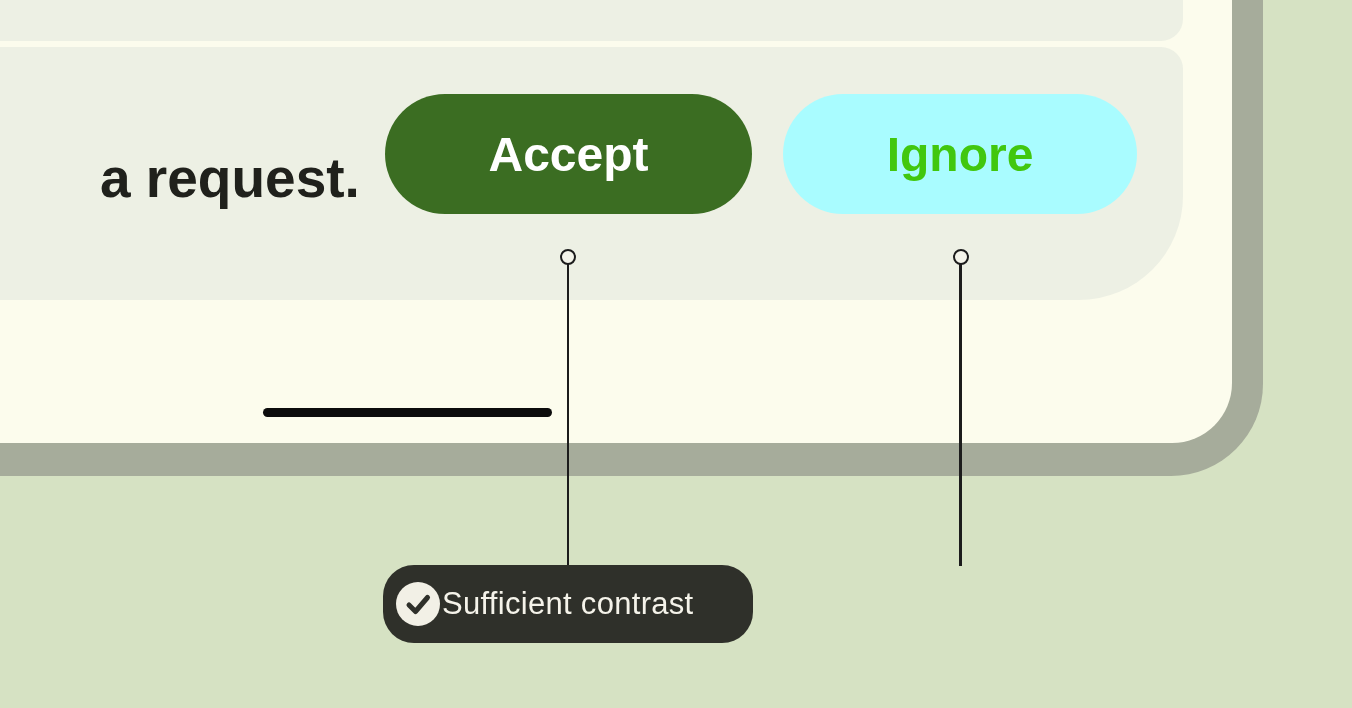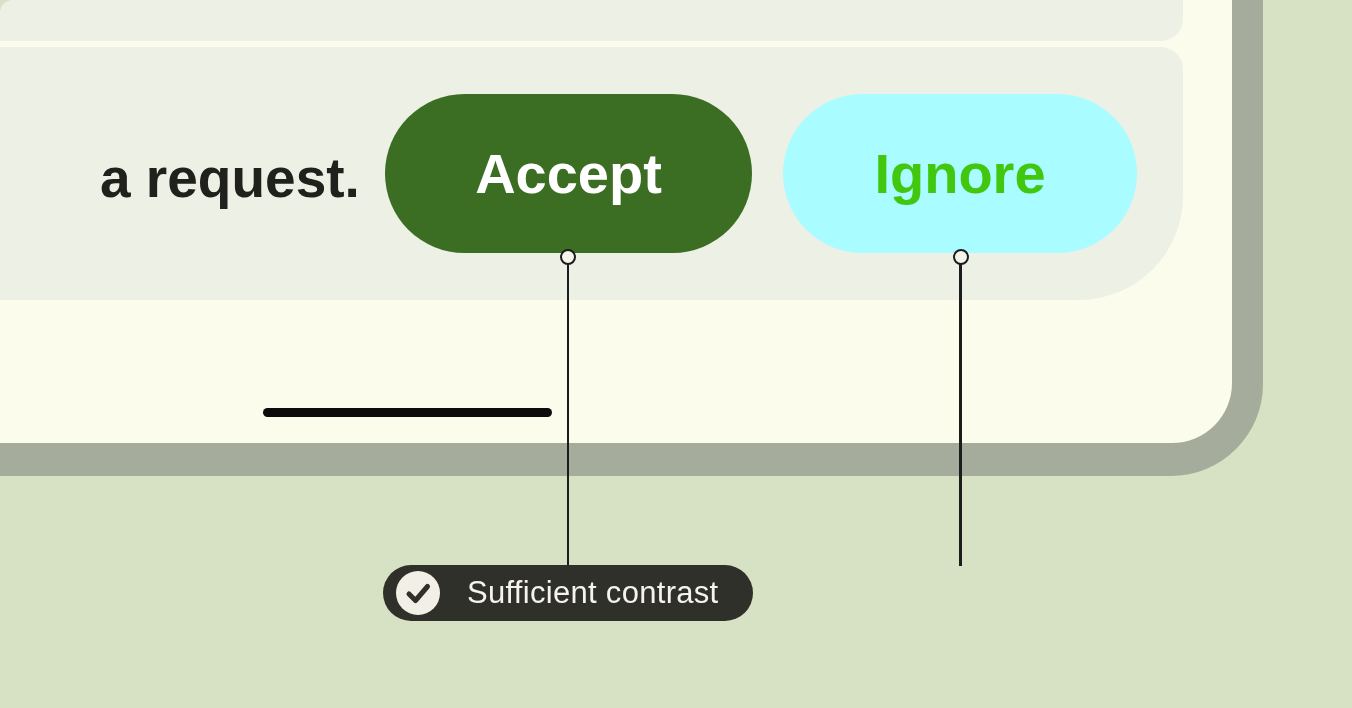--- a/index.html
+++ b/index.html
@@ -2,21 +2,20 @@
 <html style="--background: #d6e2c3; --device-frame: #a6ac9b; --device-screen: #fcfced; --card: #edf0e4; --message-text: #20211c; --accept-bg: #3b6d22; --accept-text: #ffffff; --ignore-bg: #a9fcff; --ignore-text: #41c70e; --callout-bg: #2f302a; --callout-text: #f5f3ea; --icon-circle: #f2f0e6; --icon-glyph: #2f302a; --connector: #1c1c1c; --dot-fill: #f4f4ea; --home-indicator: #0c0c0c;"><head>
 <meta charset="utf-8">
 <style>
   html,body{margin:0;padding:0;background:#d6e2c3;}
   .stage{
     position:relative;
     width:1352px;height:708px;
     overflow:hidden;
     background:var(--background,#d6e2c3);
     font-family:"Liberation Sans", sans-serif;
-    border-radius:13px;
   }
   
   .device-frame{
     position:absolute;left:-100px;top:-100px;
     width:1363px;height:576px;
     background:var(--device-frame,#a6ac9b);
     border-radius:0 0 92px 0;
   }
   .device-screen{
     position:absolute;left:0;top:0;
@@ -36,24 +35,24 @@
     background:var(--card,#edf0e4);
     border-radius:0 22px 104px 0;
   }
   .message-text{
     position:absolute;left:120px;top:104px;
     font-size:55px;line-height:55px;font-weight:700;
     color:var(--message-text,#20211c);
     white-space:nowrap;
   }
   .pill-btn{
-    position:absolute;top:47px;height:159px;
+    position:absolute;top:47px;height:120px;
     border-radius:80px;
     display:flex;align-items:center;justify-content:center;
-    font-size:56px;font-weight:600;
+    font-size:48px;font-weight:600;
     cursor:pointer;border:none;
   }
   .btn-accept{
     left:405px;width:367px;
     background:var(--accept-bg,#3b6d22);
     color:var(--accept-text,#ffffff);
   }
   .btn-ignore{
     left:803px;width:354px;
     background:var(--ignore-bg,#a9fcff);
@@ -75,25 +74,25 @@
   .connector-dot{
     position:absolute;top:249px;
     width:16px;height:16px;box-sizing:border-box;
     border:2.5px solid var(--connector,#1c1c1c);
     border-radius:50%;
     background:var(--dot-fill,#f4f4ea);
   }
   .dot-accept{left:560px;}
   .dot-ignore{left:952.5px;}
   .callout{
-    position:absolute;top:565px;height:56px;box-sizing:border-box;
+    position:absolute;top:565px;height:78px;box-sizing:border-box;
     border-radius:31px;
     background:var(--callout-bg,#2f302a);
     display:flex;align-items:center;
-    padding-left:13px;gap:27px;
+    padding-left:13px;gap:2px;
   }
   .callout-sufficient{left:383px;width:370px;}
   .callout-poor{left:811px;width:296px;}
   .callout-icon{
     width:44px;height:44px;flex:0 0 44px;
     border-radius:50%;
     background:var(--icon-circle,#f2f0e6);
     display:flex;align-items:center;justify-content:center;
   }
   .callout-icon svg{display:block;}

